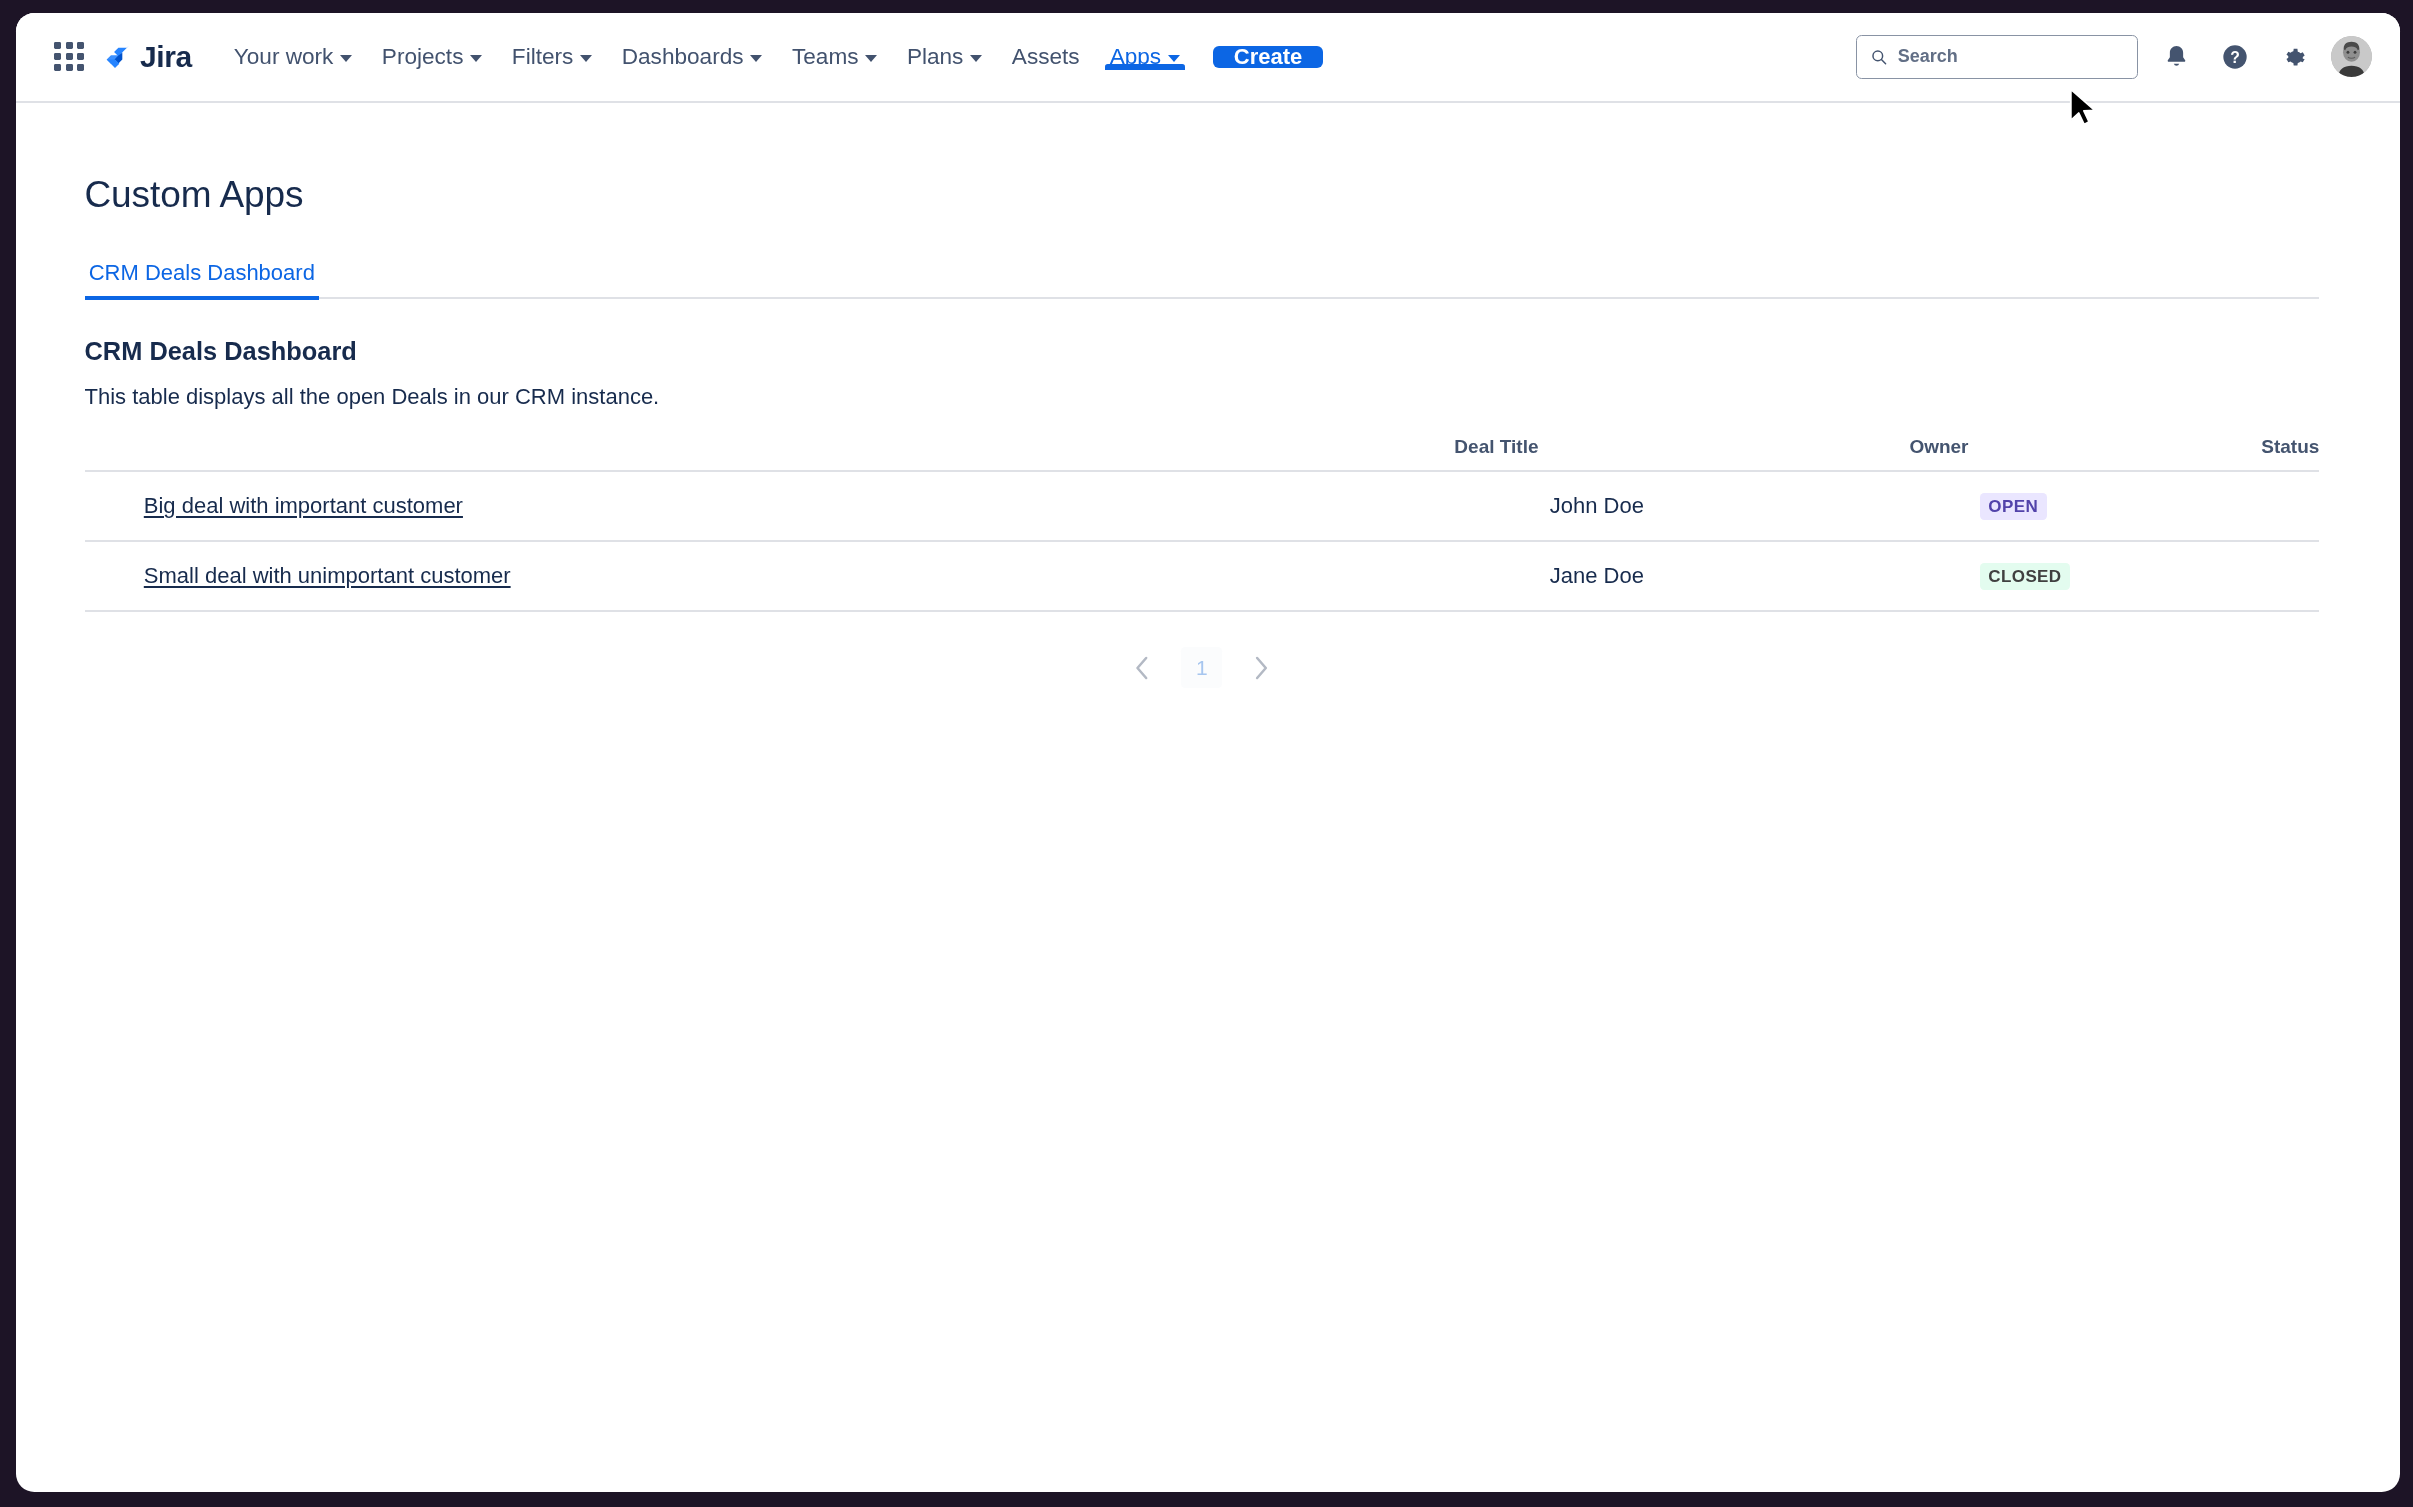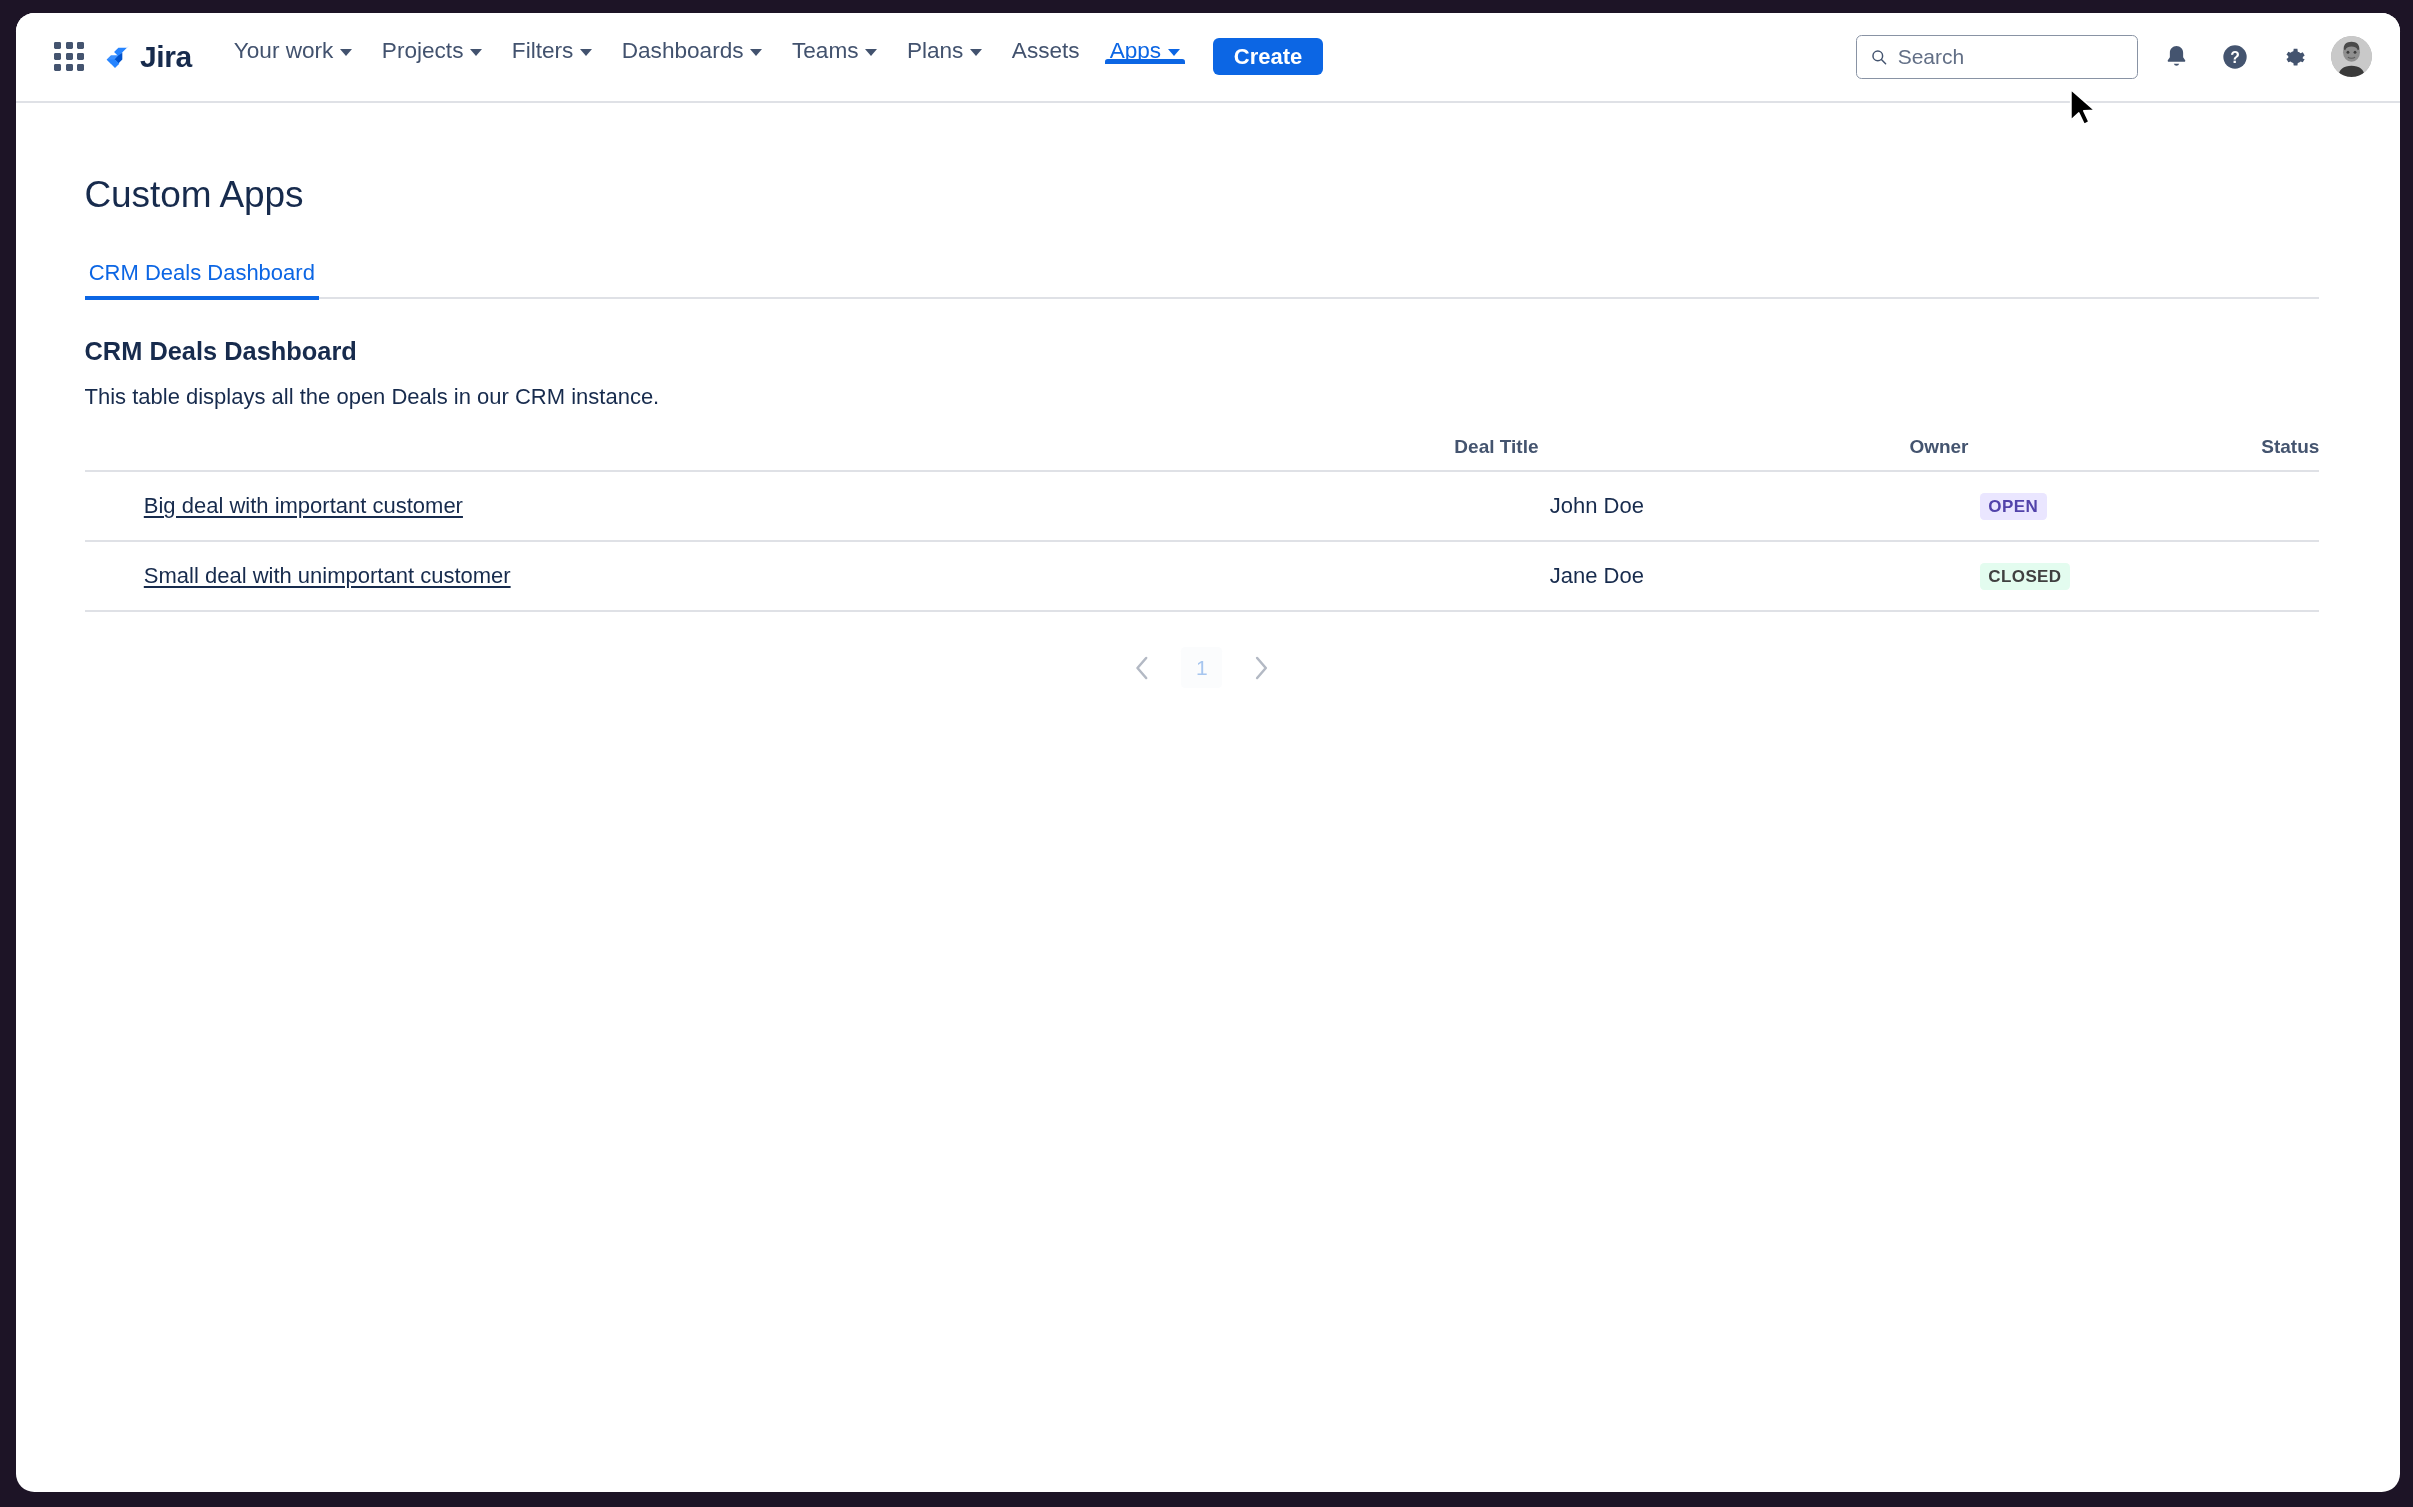--- a/index.html
+++ b/index.html
@@ -32,21 +32,21 @@
   #top-nav {
     position: relative;
     height: 90px;
     background: #ffffff;
     border-bottom: 2.1px solid #dfe1e6;
     display: flex;
     align-items: center;
     padding: 0 28px 0 35px;
   }
 
-  .nav-left { display: flex; flex: 0 0 auto; }
+  .nav-left { display: flex; align-items: center; flex: 0 0 auto; }
 
   #app-switcher {
     width: 37px; height: 37px;
     display: grid;
     grid-template-columns: repeat(3, 7px);
     grid-template-rows: repeat(3, 7px);
     gap: 4.2px;
     align-content: center;
     justify-content: center;
     cursor: pointer;
@@ -120,23 +120,24 @@
     display: flex; align-items: center; gap: 10px;
     width: 282px; height: 44px;
     border: 1.4px solid #8993a4;
     border-radius: 5.6px;
     padding: 0 12.7px;
     background: #ffffff;
     cursor: text;
   }
   #search-input {
     border: none; outline: none; background: transparent;
-    font-size: 21px; color: #44546f;
+    font-size: 18px; color: #44546f;
     font-family: inherit;
     width: 100%;
+    font-weight: bold;
   }
   #search-input::placeholder { color: #626f86; }
 
   .icon-btn {
     width: 40px; height: 40px;
     display: flex; align-items: center; justify-content: center;
     border: none; background: none; cursor: pointer; border-radius: 50%;
     padding: 0;
   }
   #avatar {

